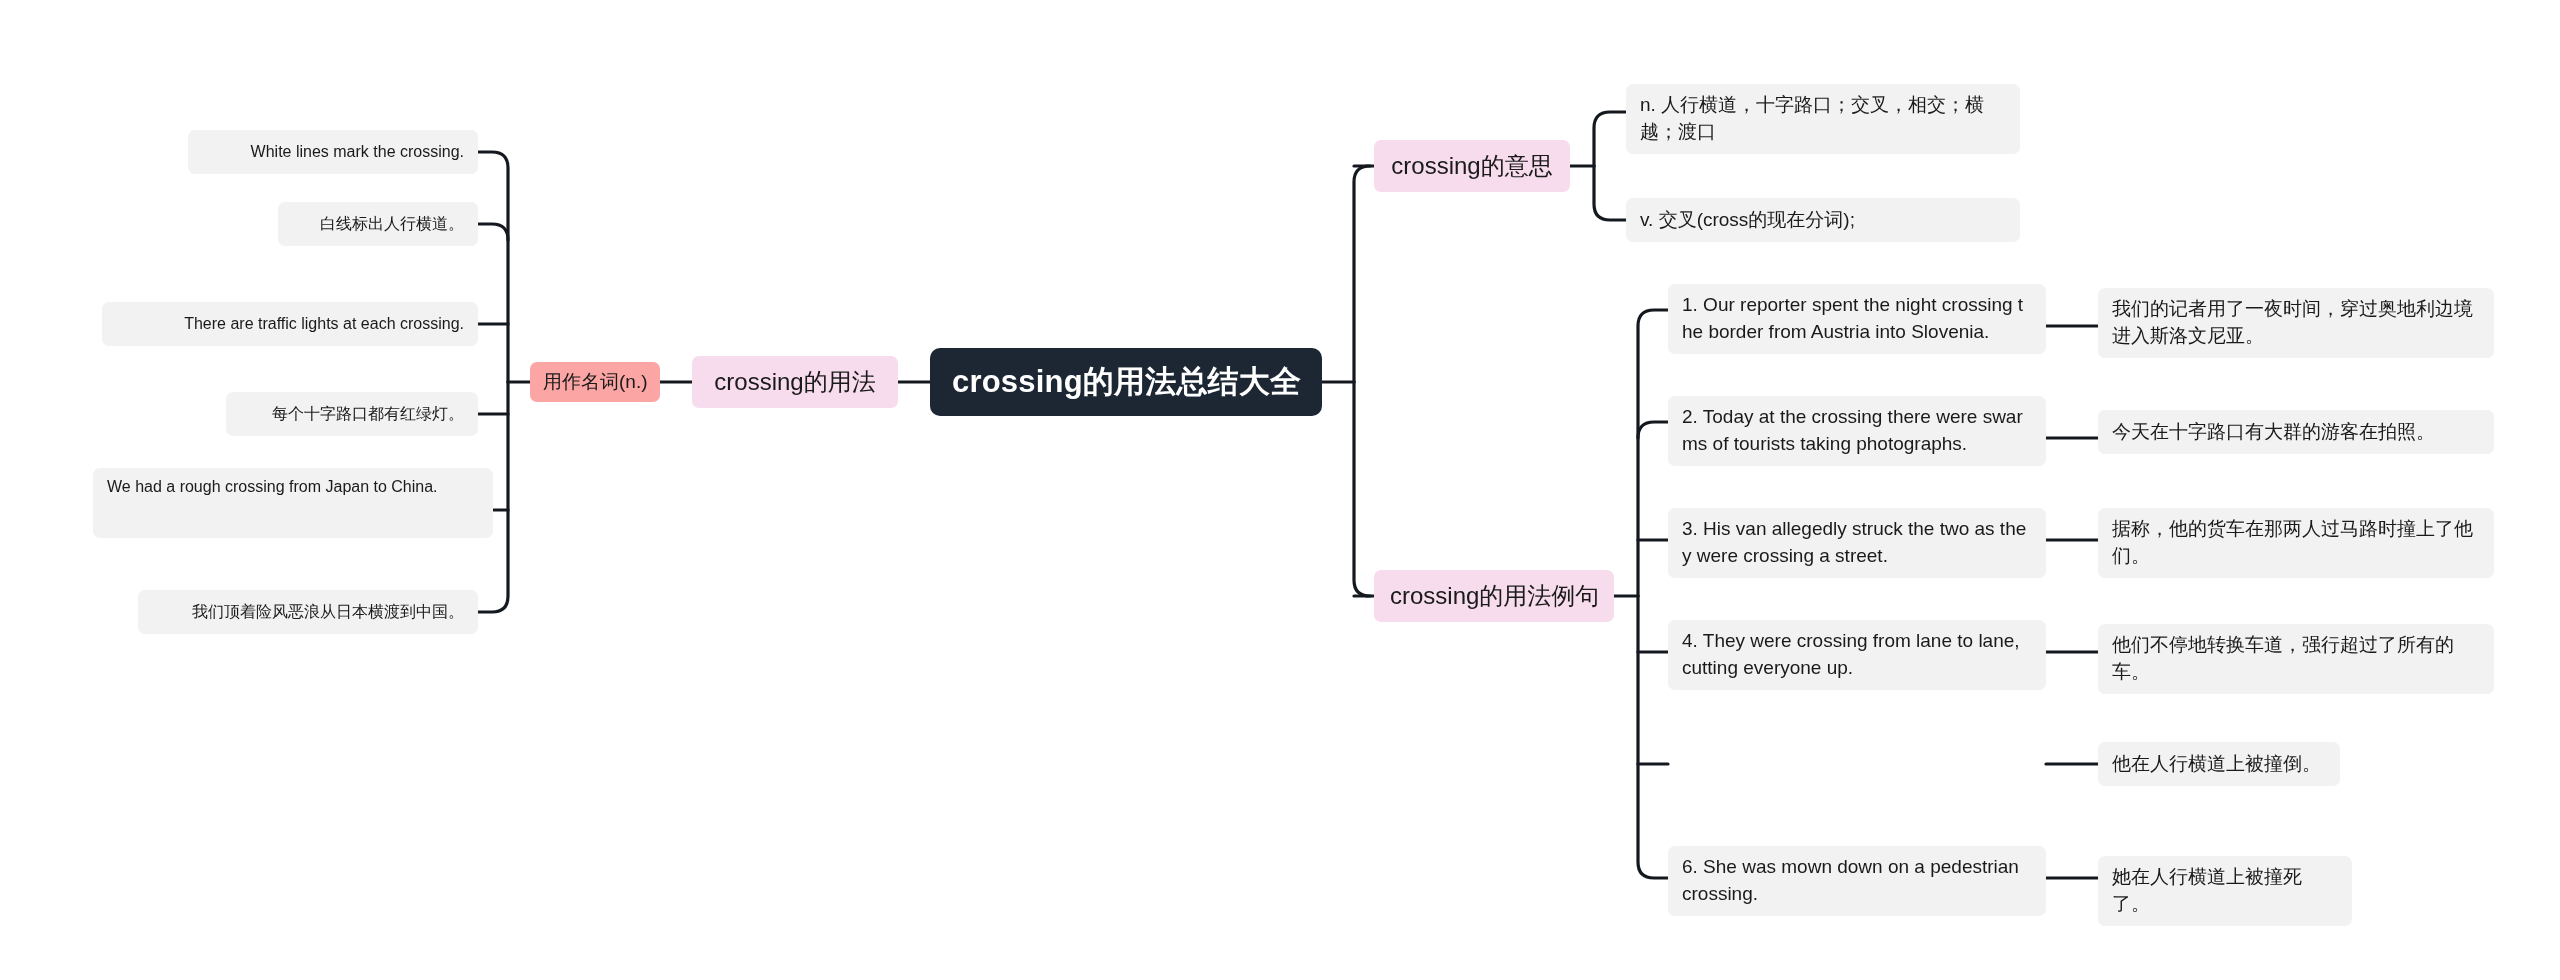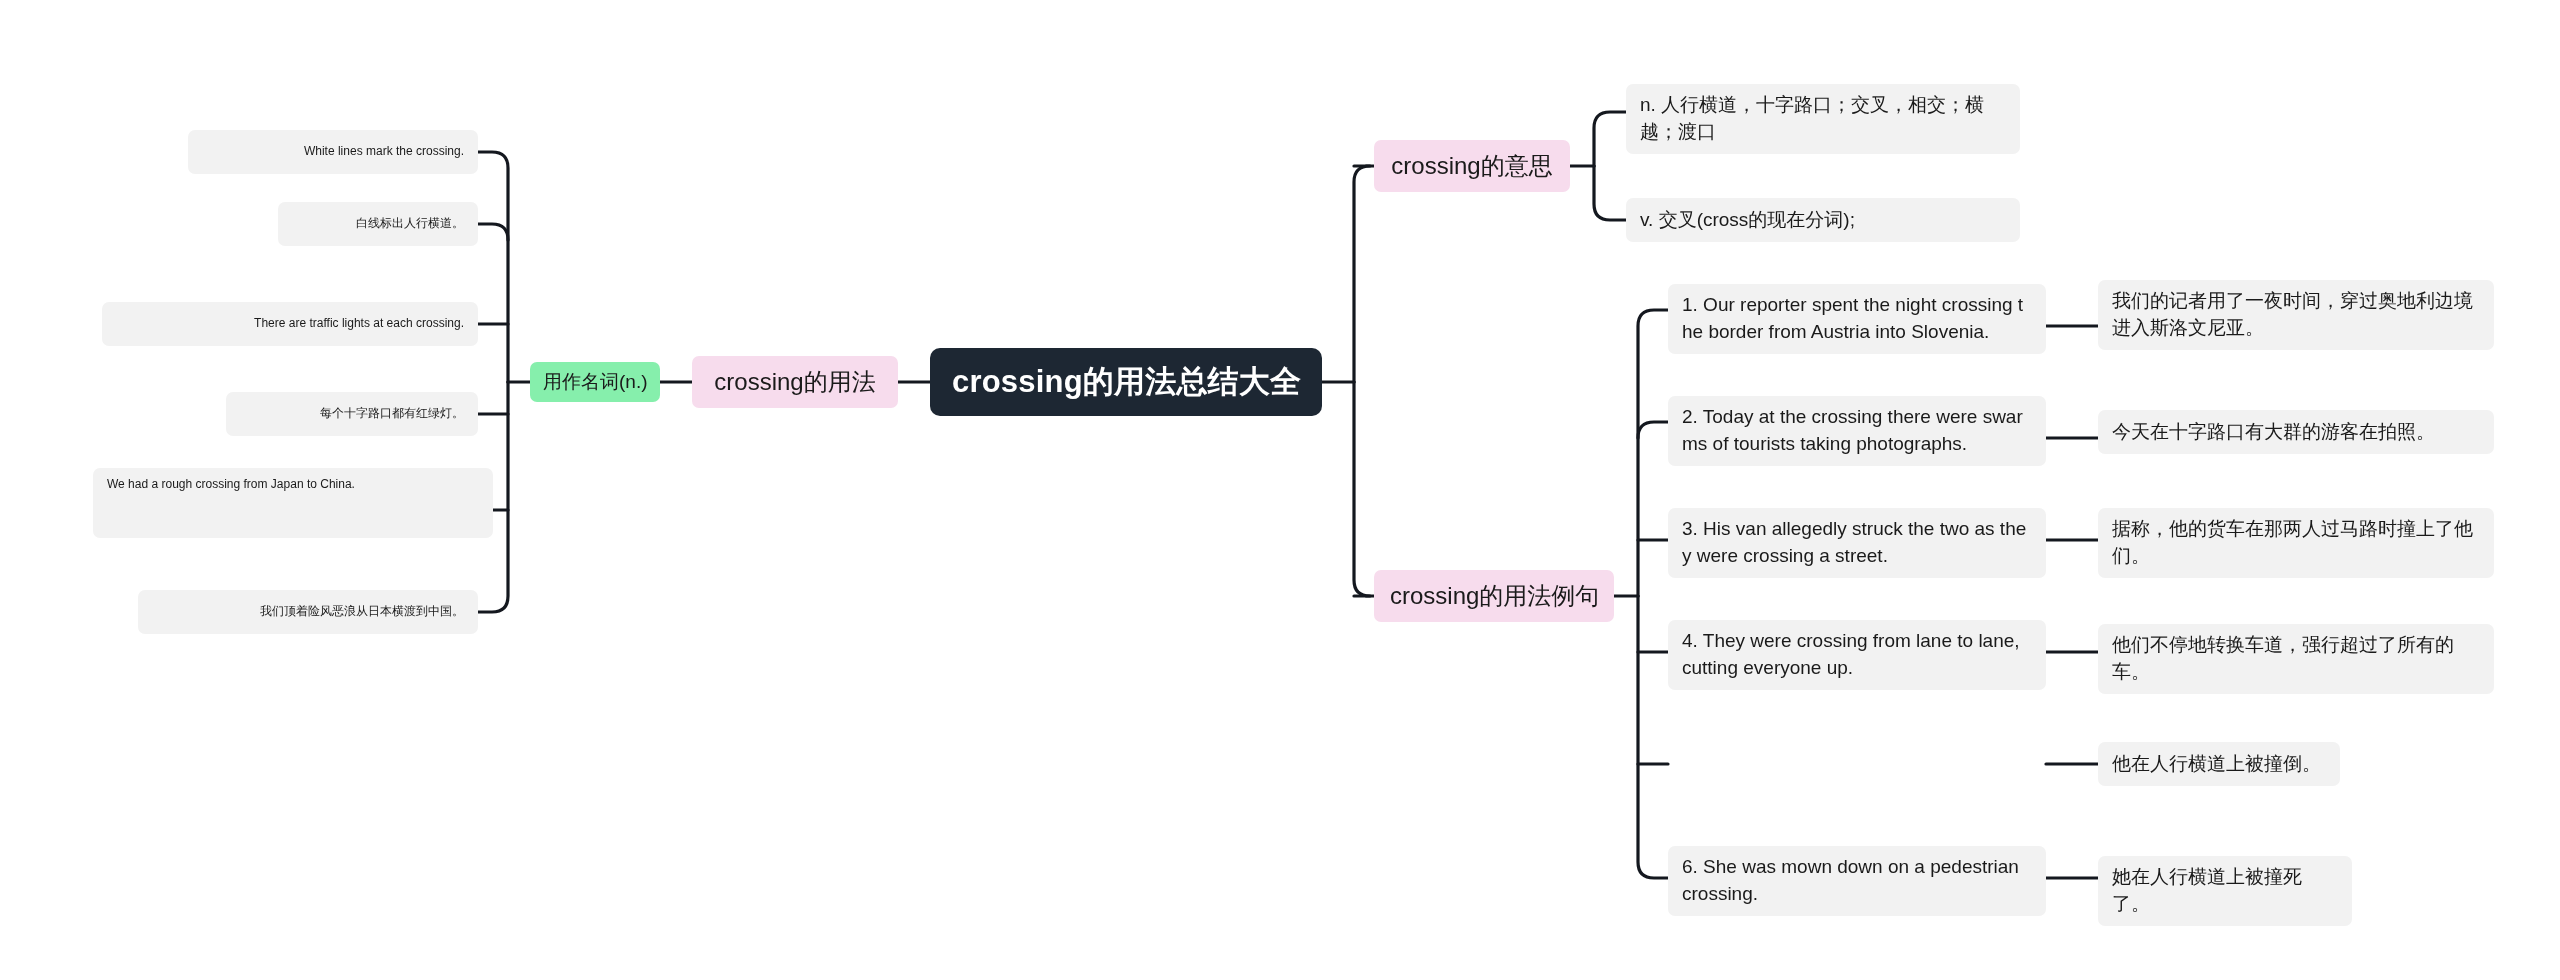--- a/index.html
+++ b/index.html
@@ -78,29 +78,29 @@
     white-space: nowrap;
   }
 
   
   .gray {
     background: #f2f2f2;
     padding: 8px 14px;
   }
   .gray .txt {
     color: #1a1a1a;
-    font-size: 12px;
+    font-size: 16px;
     line-height: 1.42;
   }
   .gray.small .txt { font-size: 19px; }
   .gray.right .txt { text-align: right; }
   .gray.left  .txt { text-align: left; }
 
   
-  .sublabel { background: #86efac; padding: 7px 13px; }
+  .sublabel { background: #fca5a5; padding: 7px 13px; }
   .sublabel .txt {
     color: #1a1a1a;
     font-size: 19px;
     line-height: 1.3;
     white-space: nowrap;
     text-align: center;
   }
 </style>
 </head>
 <body>
@@ -200,21 +200,21 @@
     <span class="txt">v. 交叉(cross的现在分词);</span>
   </div>
 
   <div class="node pink" style="left:1374px; top:570px; width:240px; height:52px;">
     <span class="txt">crossing的用法例句</span>
   </div>
 
   <div class="node gray left small" style="left:1668px; top:284px; width:378px; min-height:60px; align-items:flex-start;">
     <span class="txt">1. Our reporter spent the night crossing the border from Austria into Slovenia.</span>
   </div>
-  <div class="node gray left small" style="left:2098px; top:280px; width:396px; min-height:60px; align-items:flex-end;">
+  <div class="node gray left small" style="left:2098px; top:288px; width:396px; min-height:60px; align-items:flex-end;">
     <span class="txt">我们的记者用了一夜时间，穿过奥地利边境进入斯洛文尼亚。</span>
   </div>
 
   <div class="node gray left small" style="left:1668px; top:396px; width:378px; min-height:60px; align-items:flex-start;">
     <span class="txt">2. Today at the crossing there were swarms of tourists taking photographs.</span>
   </div>
   <div class="node gray left small" style="left:2098px; top:410px; width:396px; min-height:44px;">
     <span class="txt">今天在十字路口有大群的游客在拍照。</span>
   </div>
 

